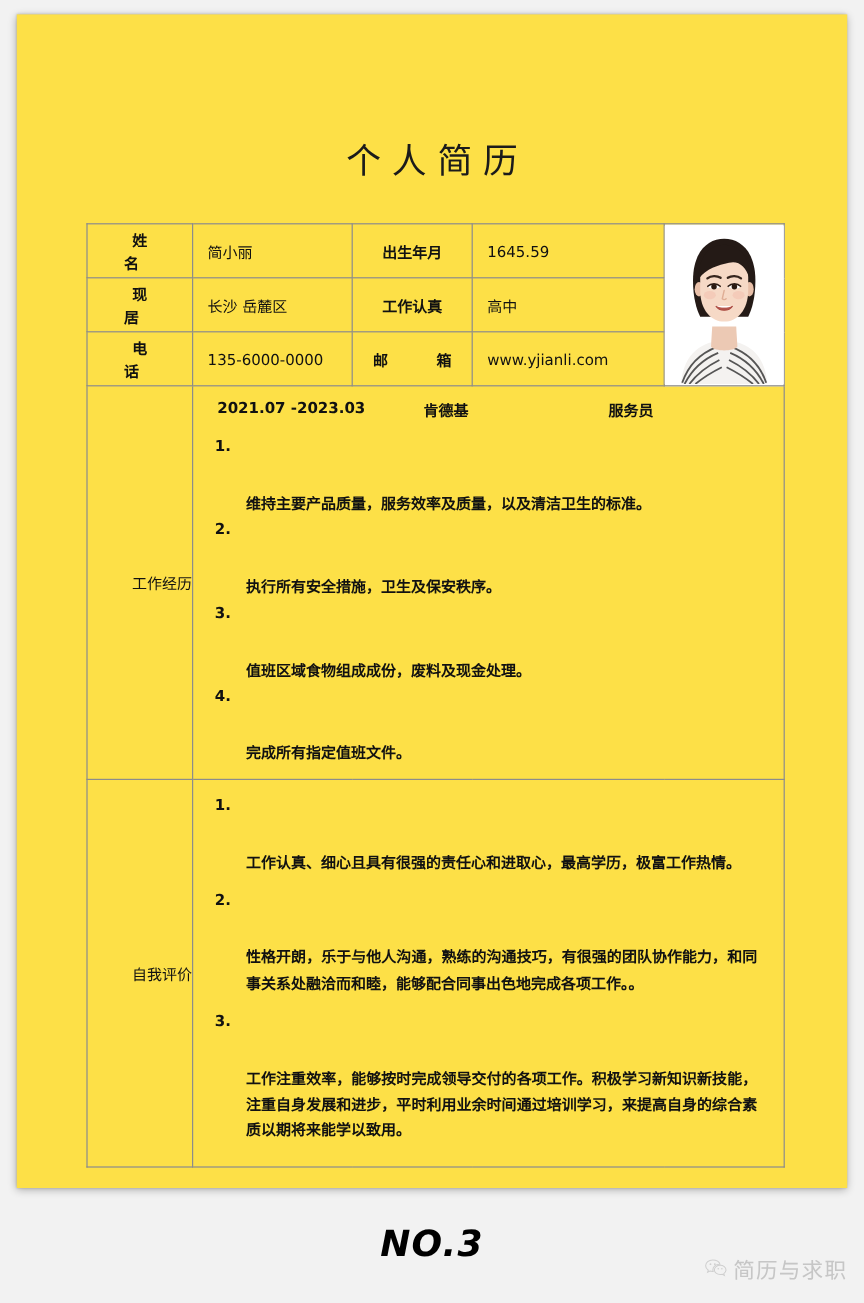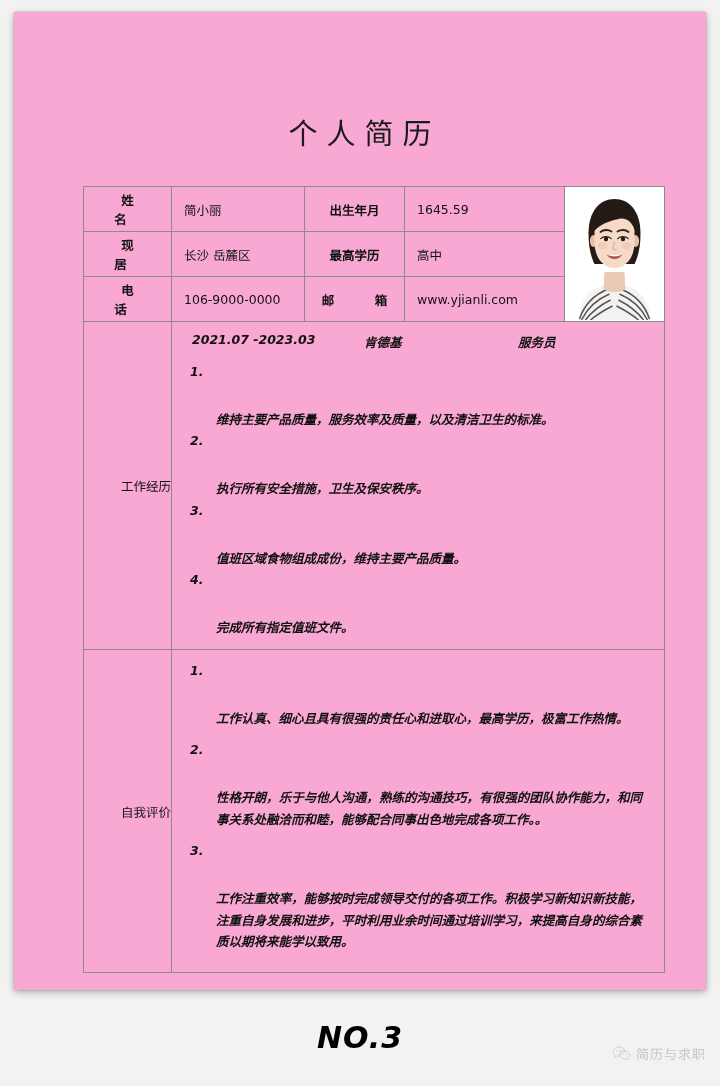--- a/index.html
+++ b/index.html
@@ -16,21 +16,21 @@
     position: relative;
   }
 
   
   #page-sheet {
     position: absolute;
     left: 14px;
     top: 12px;
     width: 692px;
     height: 978px;
-    background: #f9a8d4;
+    background: #fde047;
     box-shadow: 0 2px 7px rgba(0,0,0,0.30), 0 0 2px rgba(0,0,0,0.18);
     box-sizing: border-box;
   }
 
   
   #doc-title {
     position: absolute;
     left: 0;
     top: 98px;
     width: 692px;
@@ -39,21 +39,21 @@
     letter-spacing: 9px;
     text-indent: 9px;
     color: #1b1b1b;
     font-weight: 400;
     font-family: "DejaVu Sans", "Liberation Sans", sans-serif;
   }
 
   
   #resume-table {
     position: absolute;
-    left: 69px;
+    left: 58px;
     top: 174px;
     width: 581px;
     border-collapse: collapse;
     table-layout: fixed;
     border-radius: 11px;
   }
   #resume-table td {
     border: 1px solid #8c8c8c;
     padding: 0;
     vertical-align: middle;
@@ -101,21 +101,20 @@
     text-align: right;
     font-size: 13px;
     color: #111;
     vertical-align: middle;
   }
 
   
   .section-body {
     padding: 0 !important;
     vertical-align: middle;
-    font-style: italic;
   }
   .body-inner { padding: 10px 16px 10px 18px; }
 
   
   #work-head {
     display: flex;
     font-size: 12.5px;
     font-weight: bold;
     color: #111;
     margin-bottom: 11px;
@@ -162,21 +161,21 @@
     font-family: "DejaVu Sans", "Liberation Sans", sans-serif;
   }
   #wm-footer {
     position: absolute;
     right: 14px;
     top: 1044px;
     display: flex;
     align-items: center;
     gap: 5px;
     color: #c9c9c9;
-    font-size: 13px;
+    font-size: 18px;
     letter-spacing: 1px;
   }
   #wm-footer .wm-text { color: #c6c6c6; font-weight: 500; }
   #wechat-icon { width: 19px; height: 16px; display: block; }
 </style>
 </head>
 <body>
 
 <div id="page-sheet">
 
@@ -245,27 +244,27 @@
               <path d="M44.2 67.4 C46.6 68.5 53.4 68.5 55.8 67.4 C53.4 67 46.6 67 44.2 67.4 Z" fill="#ffffff"></path>
               <path d="M43 67 C46 71.8 54 71.8 57 67" stroke="#a9483f" stroke-width="0.9" fill="none"></path>
             </svg>
           </div>
         </td>
       </tr>
 
       <tr>
         <td class="lbl-cell lbl-wide">现　居</td>
         <td class="val-cell">长沙 岳麓区</td>
-        <td class="lbl-cell">最高学历</td>
+        <td class="lbl-cell">工作认真</td>
         <td class="val-cell">高中</td>
       </tr>
 
       <tr>
         <td class="lbl-cell lbl-wide">电　话</td>
-        <td class="val-cell">106-9000-0000</td>
+        <td class="val-cell">135-6000-0000</td>
         <td class="lbl-cell lbl-wide">邮　箱</td>
         <td class="val-cell">www.yjianli.com</td>
       </tr>
 
       <tr>
         <td class="section-label" style="height:276px">工作经历</td>
         <td class="section-body" colspan="4">
           <div class="body-inner">
             <div id="work-head">
               <span class="wh-date">2021.07 -2023.03</span>
@@ -276,21 +275,21 @@
               <li>
                 <span class="num">1.</span>
                 <span class="txt">维持主要产品质量，服务效率及质量，以及清洁卫生的标准。</span>
               </li>
               <li>
                 <span class="num">2.</span>
                 <span class="txt">执行所有安全措施，卫生及保安秩序。</span>
               </li>
               <li>
                 <span class="num">3.</span>
-                <span class="txt">值班区域食物组成成份，维持主要产品质量。</span>
+                <span class="txt">值班区域食物组成成份，废料及现金处理。</span>
               </li>
               <li>
                 <span class="num">4.</span>
                 <span class="txt">完成所有指定值班文件。</span>
               </li>
             </ol>
           </div>
         </td>
       </tr>
 

